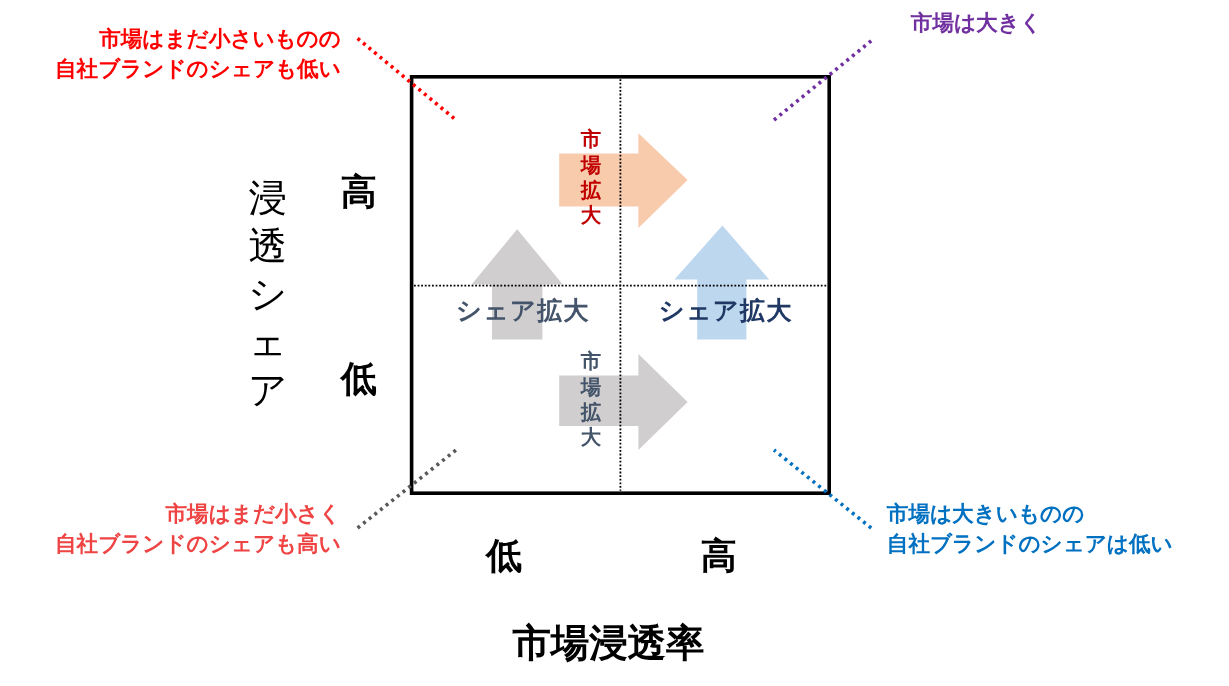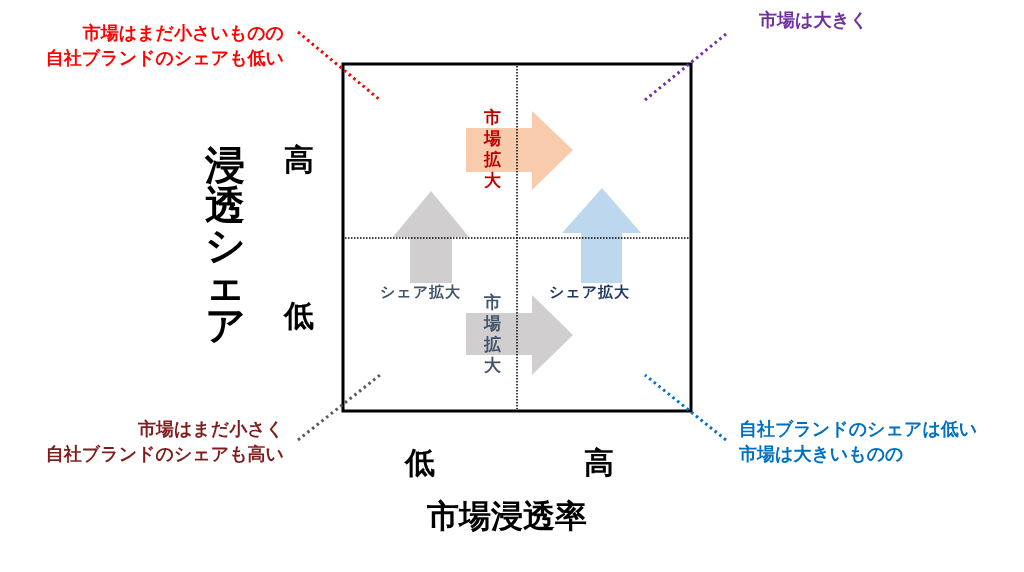--- a/index.html
+++ b/index.html
@@ -4,22 +4,22 @@
   <style>
     html, body { margin: 0; padding: 0; background: #ffffff; }
     body { width: 1024px; height: 572px; position: relative; overflow: hidden;
            font-family: "DejaVu Sans", "Liberation Sans", sans-serif; }
     #canvas { position: absolute; left: 0; top: 0; }
     .abs { position: absolute; white-space: nowrap; }
     .corner { font-size: 18px; line-height: 25px; font-weight: bold; }
     .corner.left { text-align: right; }
     .corner.right { text-align: left; }
     .axis-big { font-size: 30px; font-weight: bold; color: #000; }
-    .vlabel { width: 36px; text-align: center; font-size: 40px; font-weight: bold; line-height: 40px; color: #000; }
-    .arrow-label { font-size: 15px; font-weight: bold; margin-top: 38px; }
+    .vlabel { width: 36px; text-align: center; font-size: 32px; font-weight: normal; line-height: 40px; color: #000; }
+    .arrow-label { font-size: 21px; font-weight: bold; }
     .vert { width: 22px; line-height: 21px; font-size: 17px; font-weight: bold; white-space: normal; word-break: break-all; }
   </style>
 </head>
 <body>
 
 <svg id="canvas" width="1024" height="572">
 
   <polygon id="arrow-mt" points="466,128 532,128 532,111 573,150 532,190 532,172 466,172" fill="#f8cbad"></polygon>
   <polygon id="arrow-sl" points="410,283 410,237 393,237 431,191 469,237 452,237 452,283" fill="#d0cece"></polygon>
   <polygon id="arrow-sr" points="581,283 581,233 562,233 602,188 641,233 622,233 622,283" fill="#bdd7ee"></polygon>
@@ -36,33 +36,33 @@
   <line id="lead-br" x1="726" y1="440" x2="645" y2="375" stroke-width="3" stroke-dasharray="2.5,3.5" stroke="#0070c0"></line>
 </svg>
 
 <div class="abs corner left" id="txt-tl" style="right: 740px; top: 20px; color: rgb(255, 0, 0);">
   <div>市場はまだ小さいものの</div>
   <div>自社ブランドのシェアも低い</div>
 </div>
 <div class="abs corner right" id="txt-tr" style="left: 739px; top: 7px; color: rgb(112, 48, 160); margin-left: 20px;">
   <div>市場は大きく</div>
 </div>
-<div class="abs corner left" id="txt-bl" style="right: 740px; top: 416px; color: #7f1d1d;">
+<div class="abs corner left" id="txt-bl" style="right: 740px; top: 416px; color: #ef4444;">
   <div>市場はまだ小さく</div>
   <div>自社ブランドのシェアも高い</div>
 </div>
 <div class="abs corner right" id="txt-br" style="left: 739px; top: 416px; color: rgb(0, 112, 192);">
+  <div>市場は大きいものの</div>
   <div>自社ブランドのシェアは低い</div>
-  <div>市場は大きいものの</div>
 </div>
 
 <div class="abs vlabel" style="left: 205px; top: 145px; white-space: normal; word-break: break-all;">浸透シェア</div>
 <div class="abs axis-big" style="left: 284px; top: 140px;">高</div>
 <div class="abs axis-big" style="left: 284px; top: 296px;">低</div>
 
 <div class="abs axis-big" style="left: 405px; top: 443px;">低</div>
 <div class="abs axis-big" style="left: 584px; top: 443px;">高</div>
-<div class="abs" style="left: 427px; top: 495px; font-size: 32px; font-weight: bold; color: #000;">市場浸透率</div>
+<div class="abs" style="left: 427px; top: 515px; font-size: 32px; font-weight: bold; color: #000;">市場浸透率</div>
 
 <div class="abs vert" id="lbl-mt" style="left: 484px; top: 107px; color: rgb(192, 0, 0);">市場拡大</div>
 <div class="abs arrow-label" id="lbl-sl" style="left: 380px; top: 245px; letter-spacing: 1px; color: rgb(68, 84, 106);">シェア拡大</div>
 <div class="abs arrow-label" id="lbl-sr" style="left: 549px; top: 245px; letter-spacing: 1px; color: rgb(31, 56, 100);">シェア拡大</div>
 <div class="abs vert" id="lbl-mb" style="left: 484px; top: 292px; color: rgb(68, 84, 106);">市場拡大</div>
 
 </body></html>

